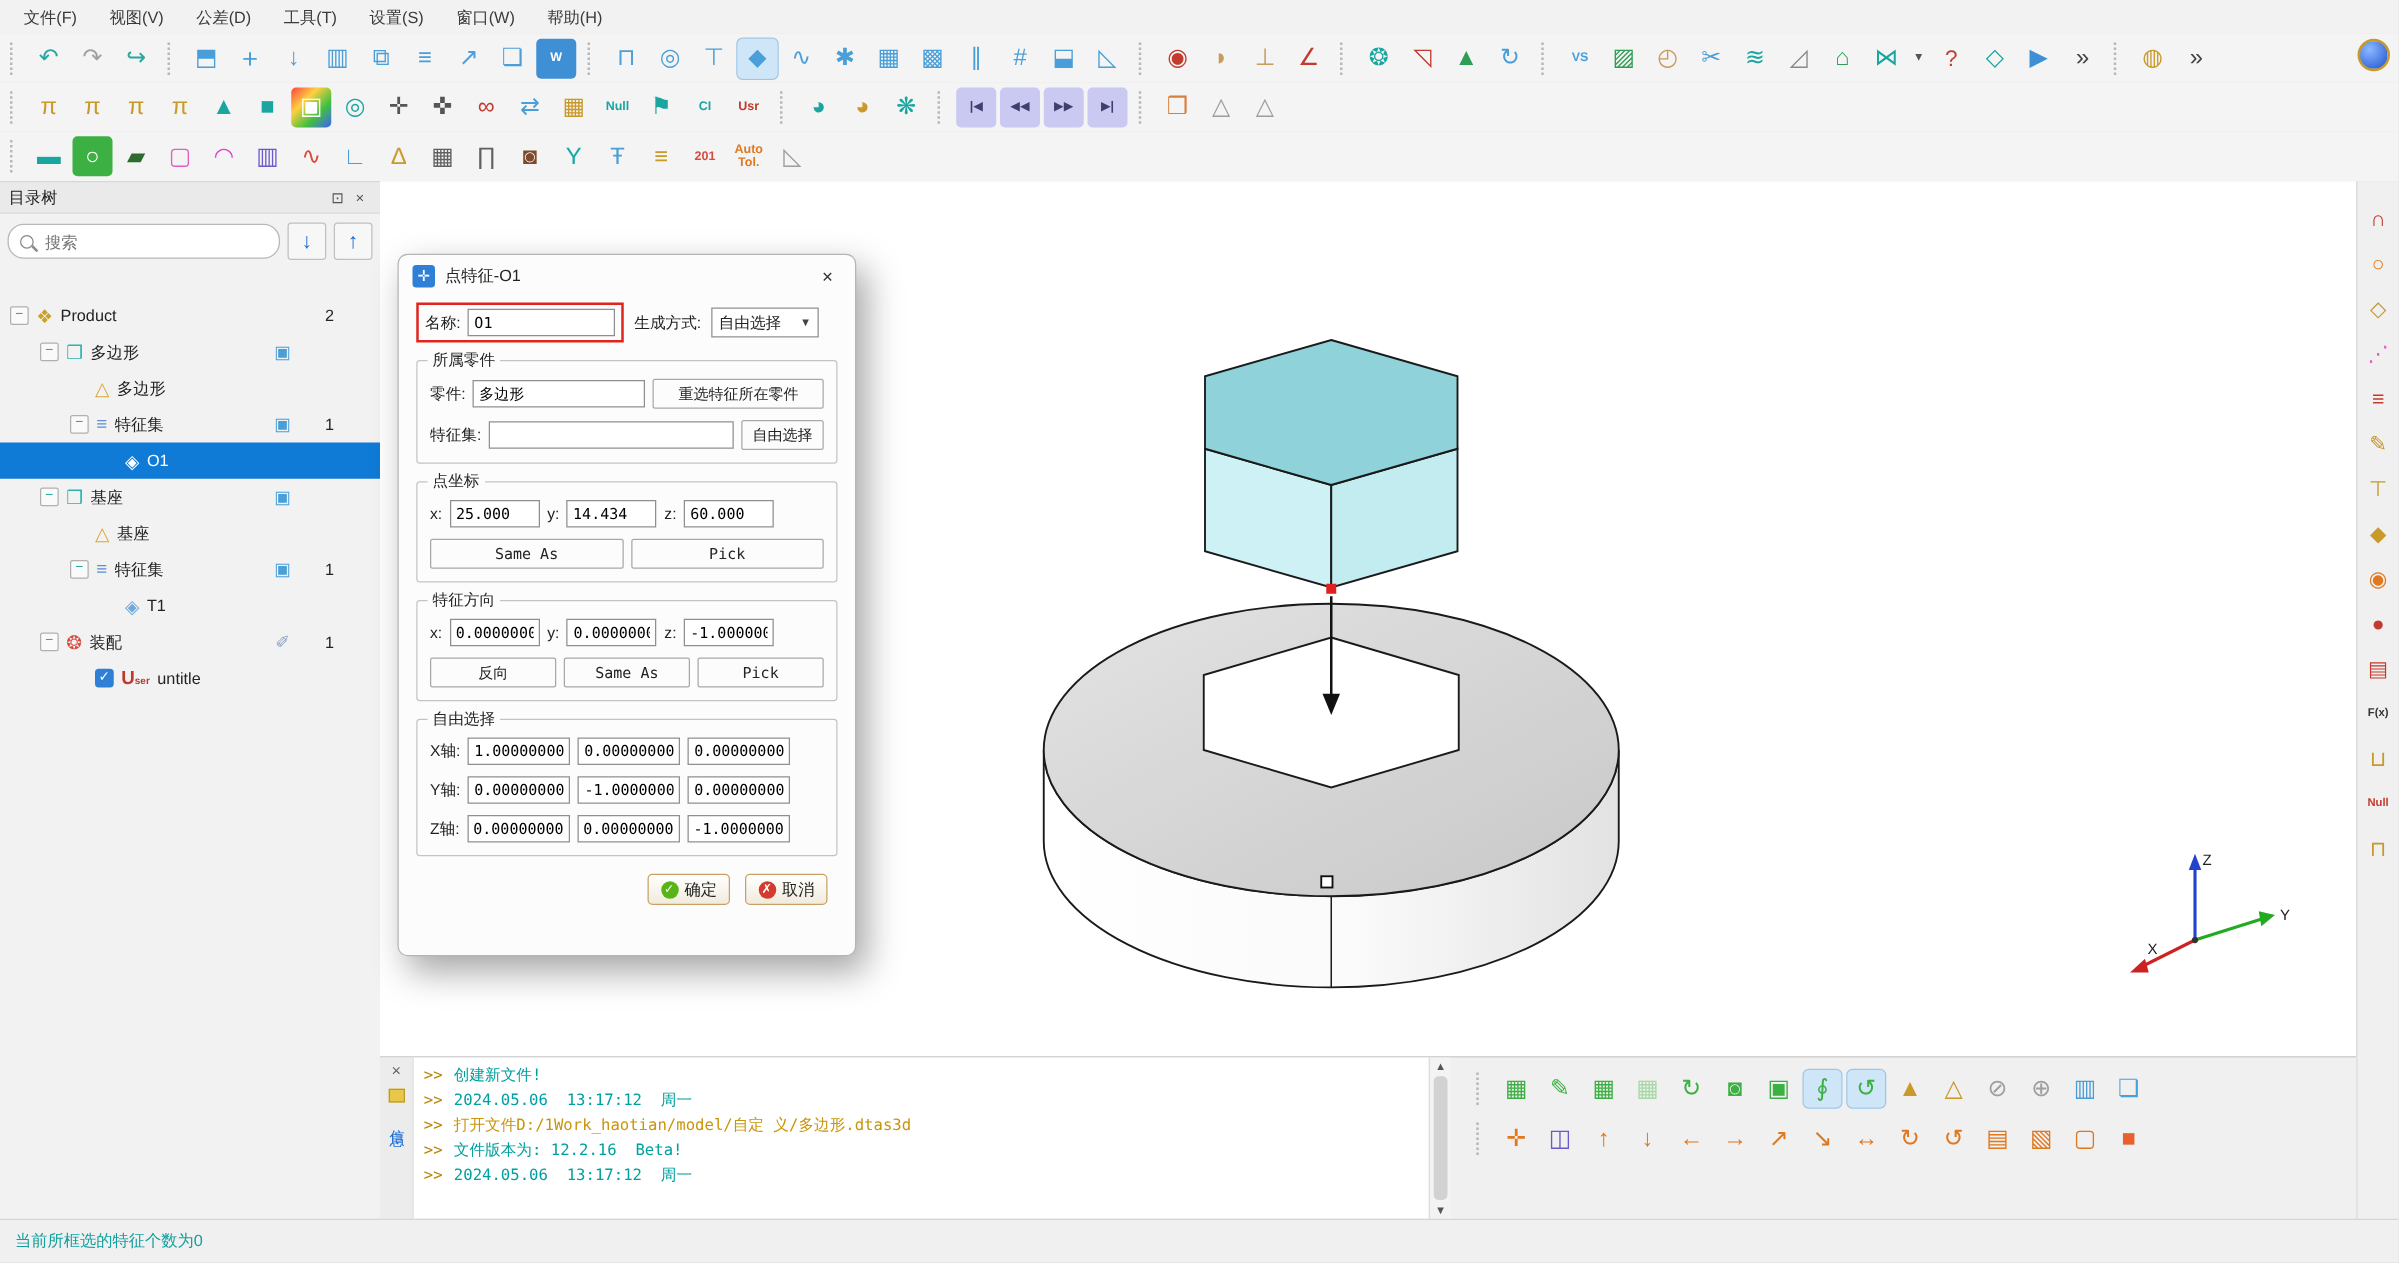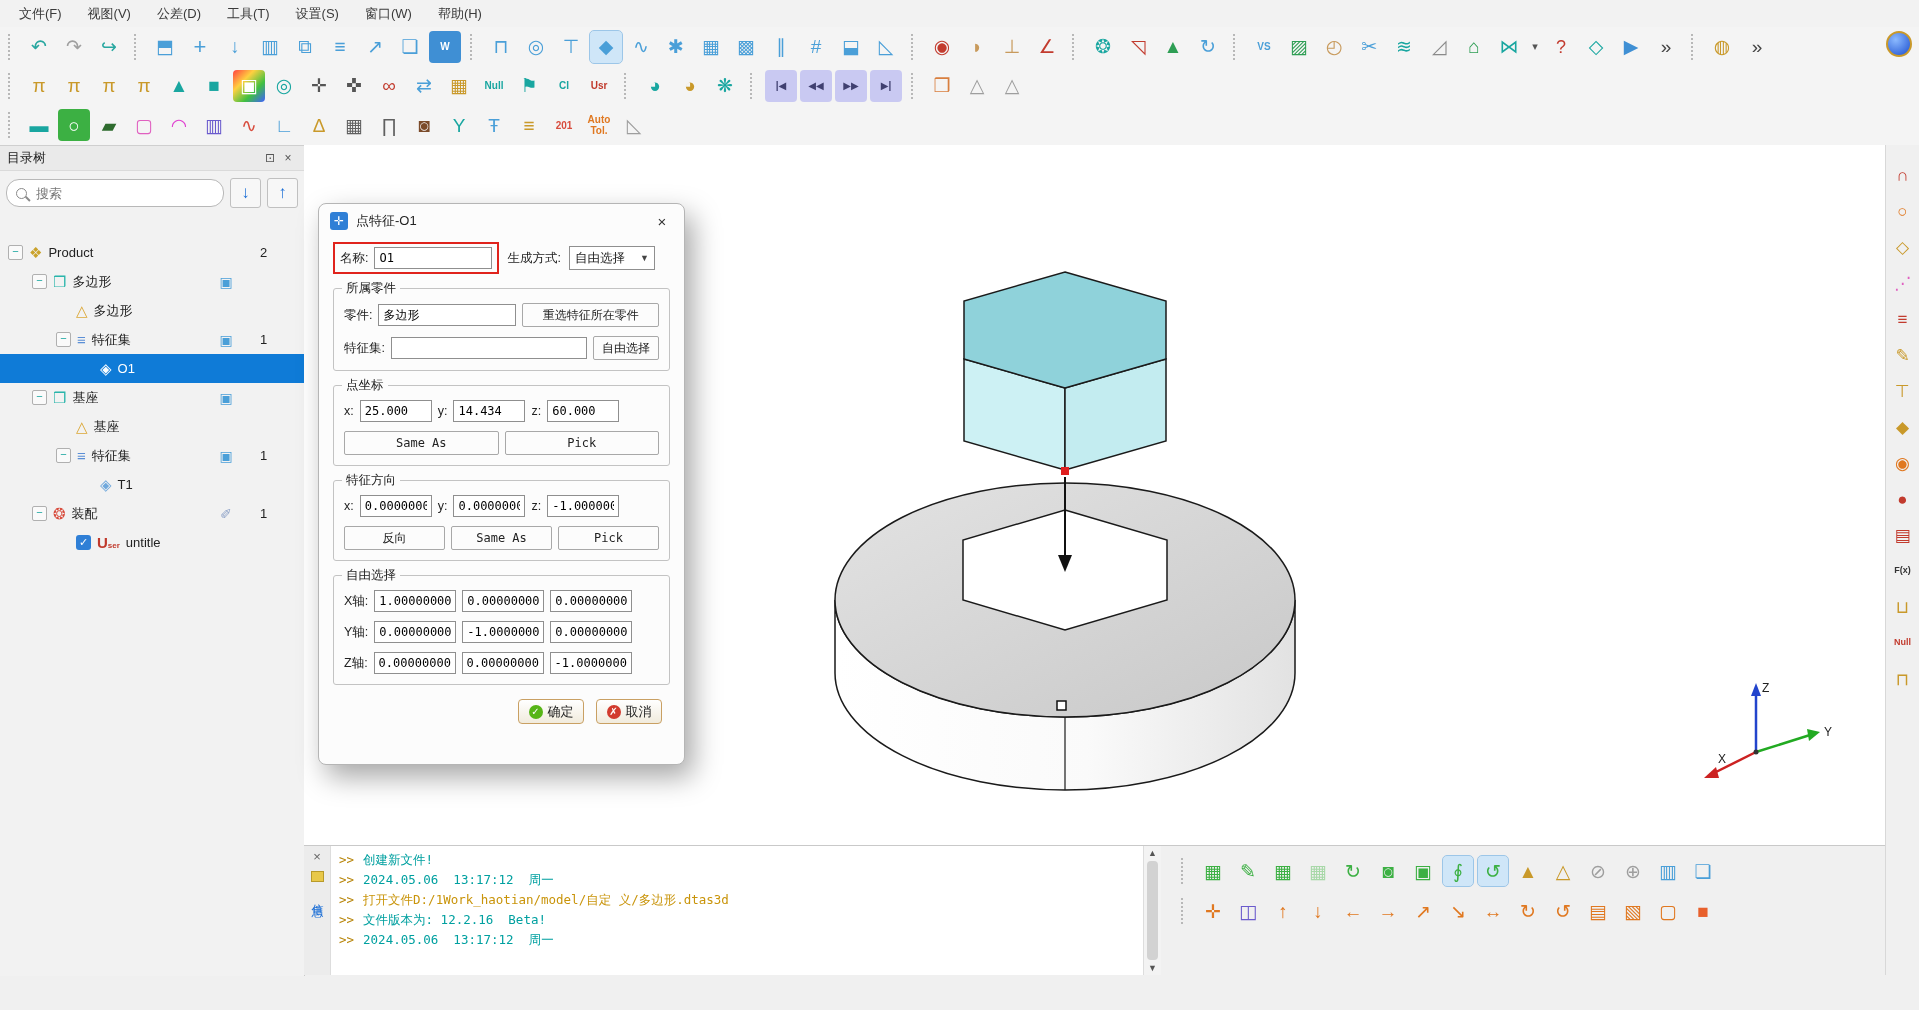--- a/index.html
+++ b/index.html
@@ -870,14 +870,17 @@
           <div class="tile">
             <span class="tglyph" style="color: rgb(224, 120, 32);">▢</span>
           </div>
           <div class="tile">
             <span class="tglyph" style="color: rgb(232, 96, 44);">■</span>
           </div>
         </div>
     </div>
   </div>
 
+  <div class="statusbar">
+    <span>当前所框选的特征个数为0</span>
+  </div>
 
 </div>
 
 </body></html>

